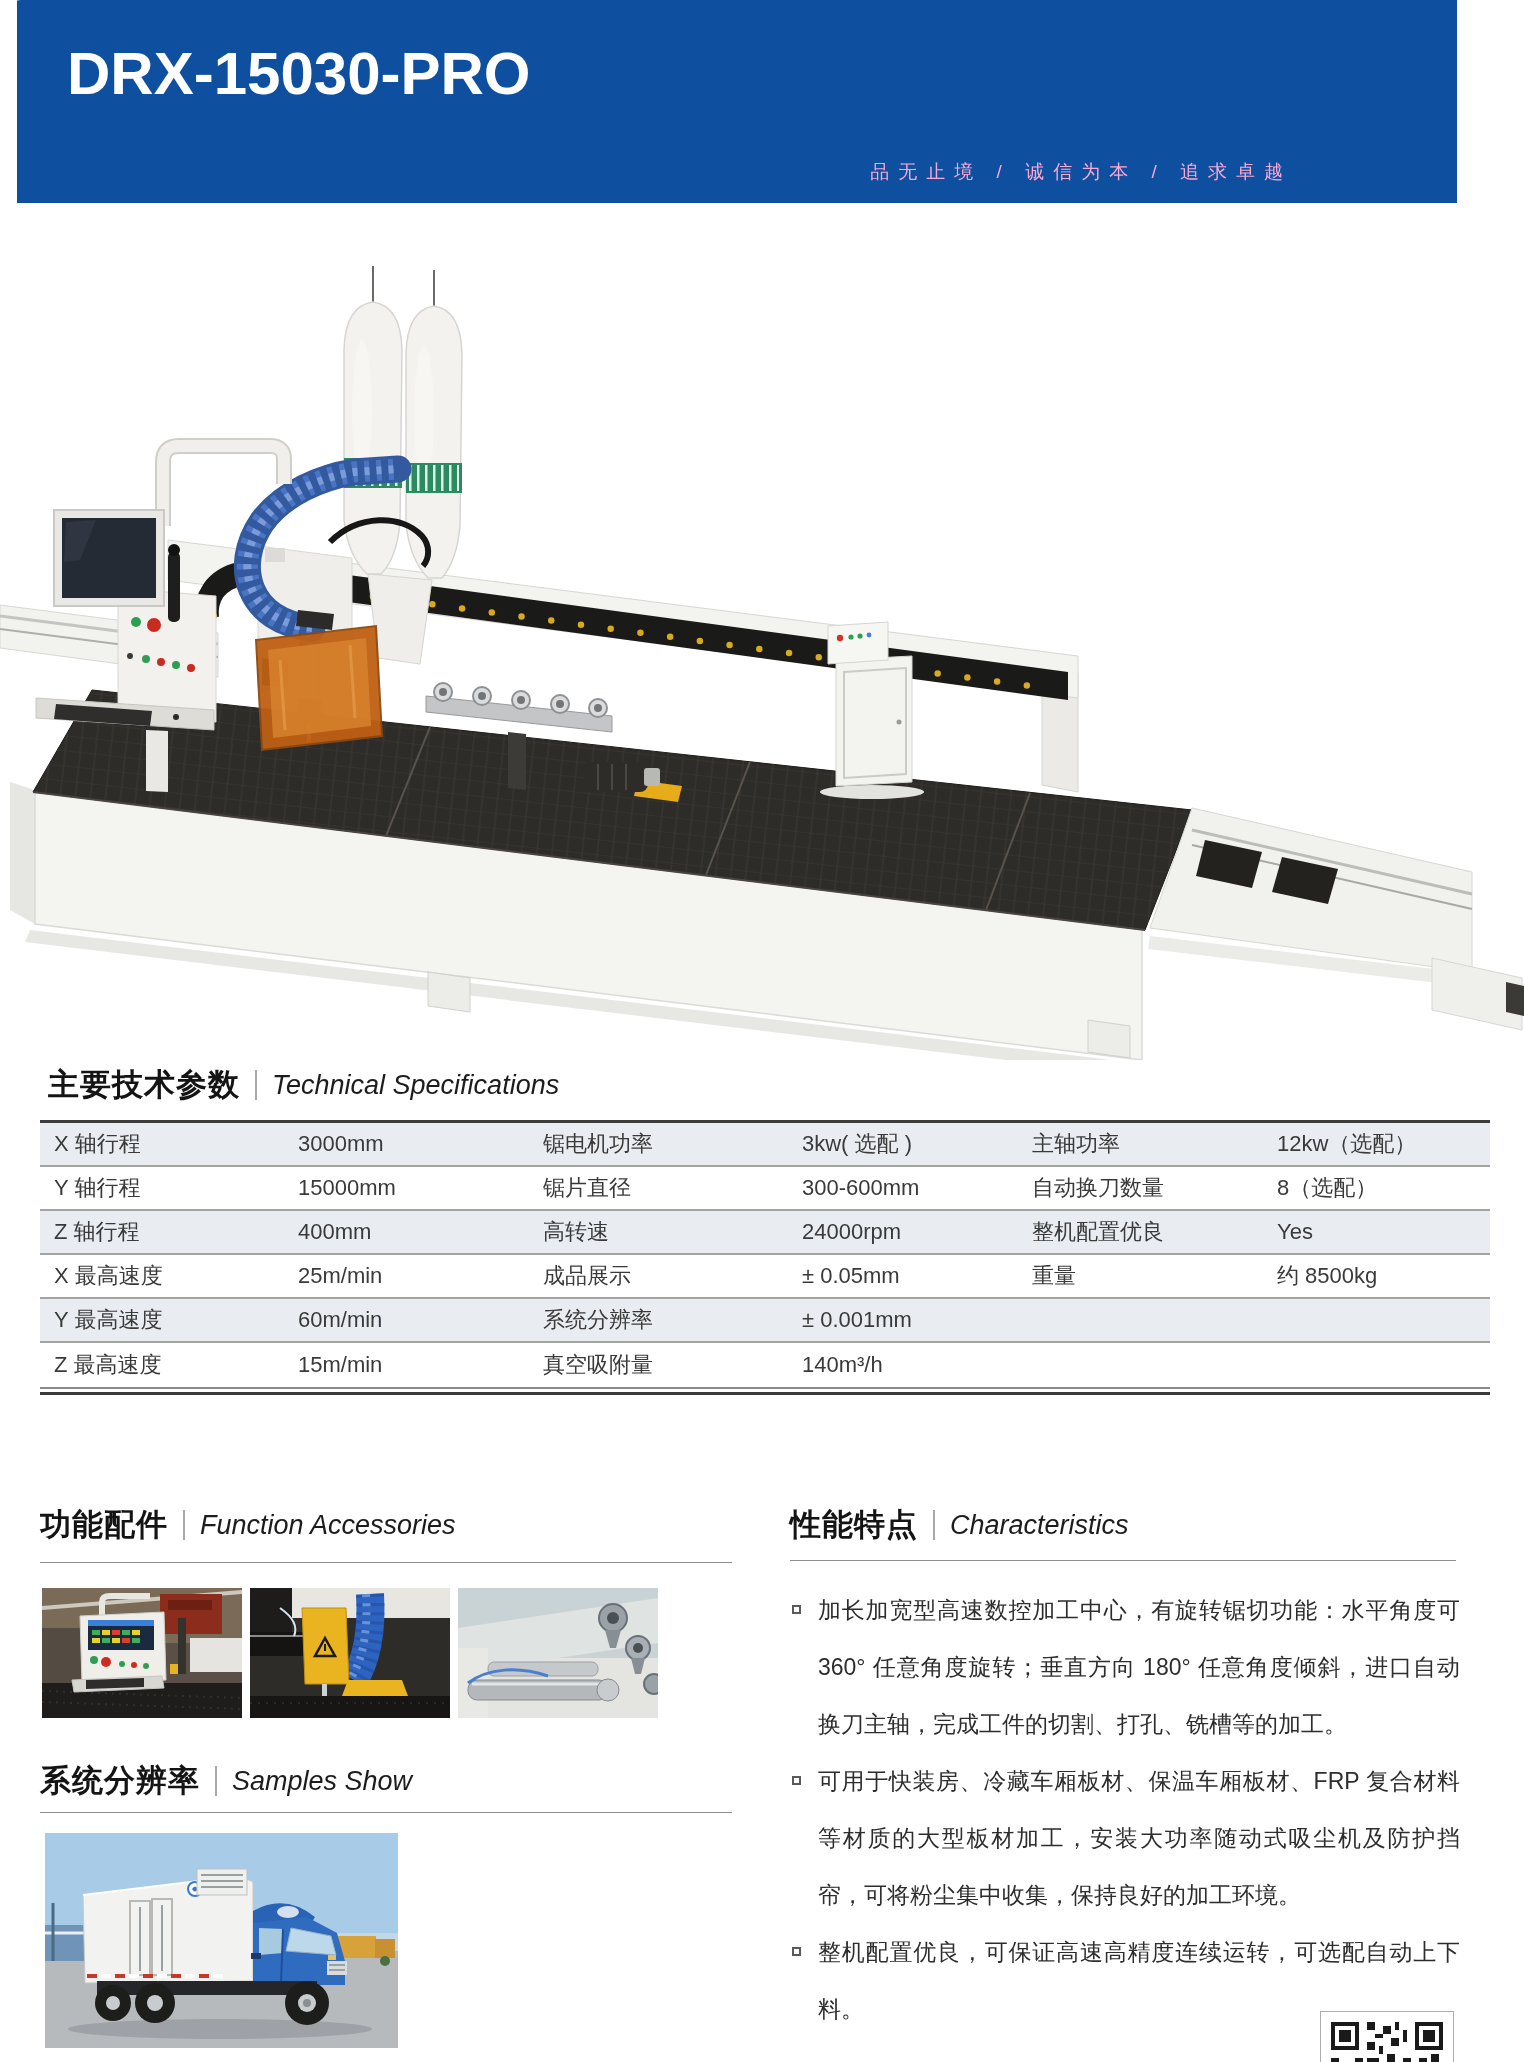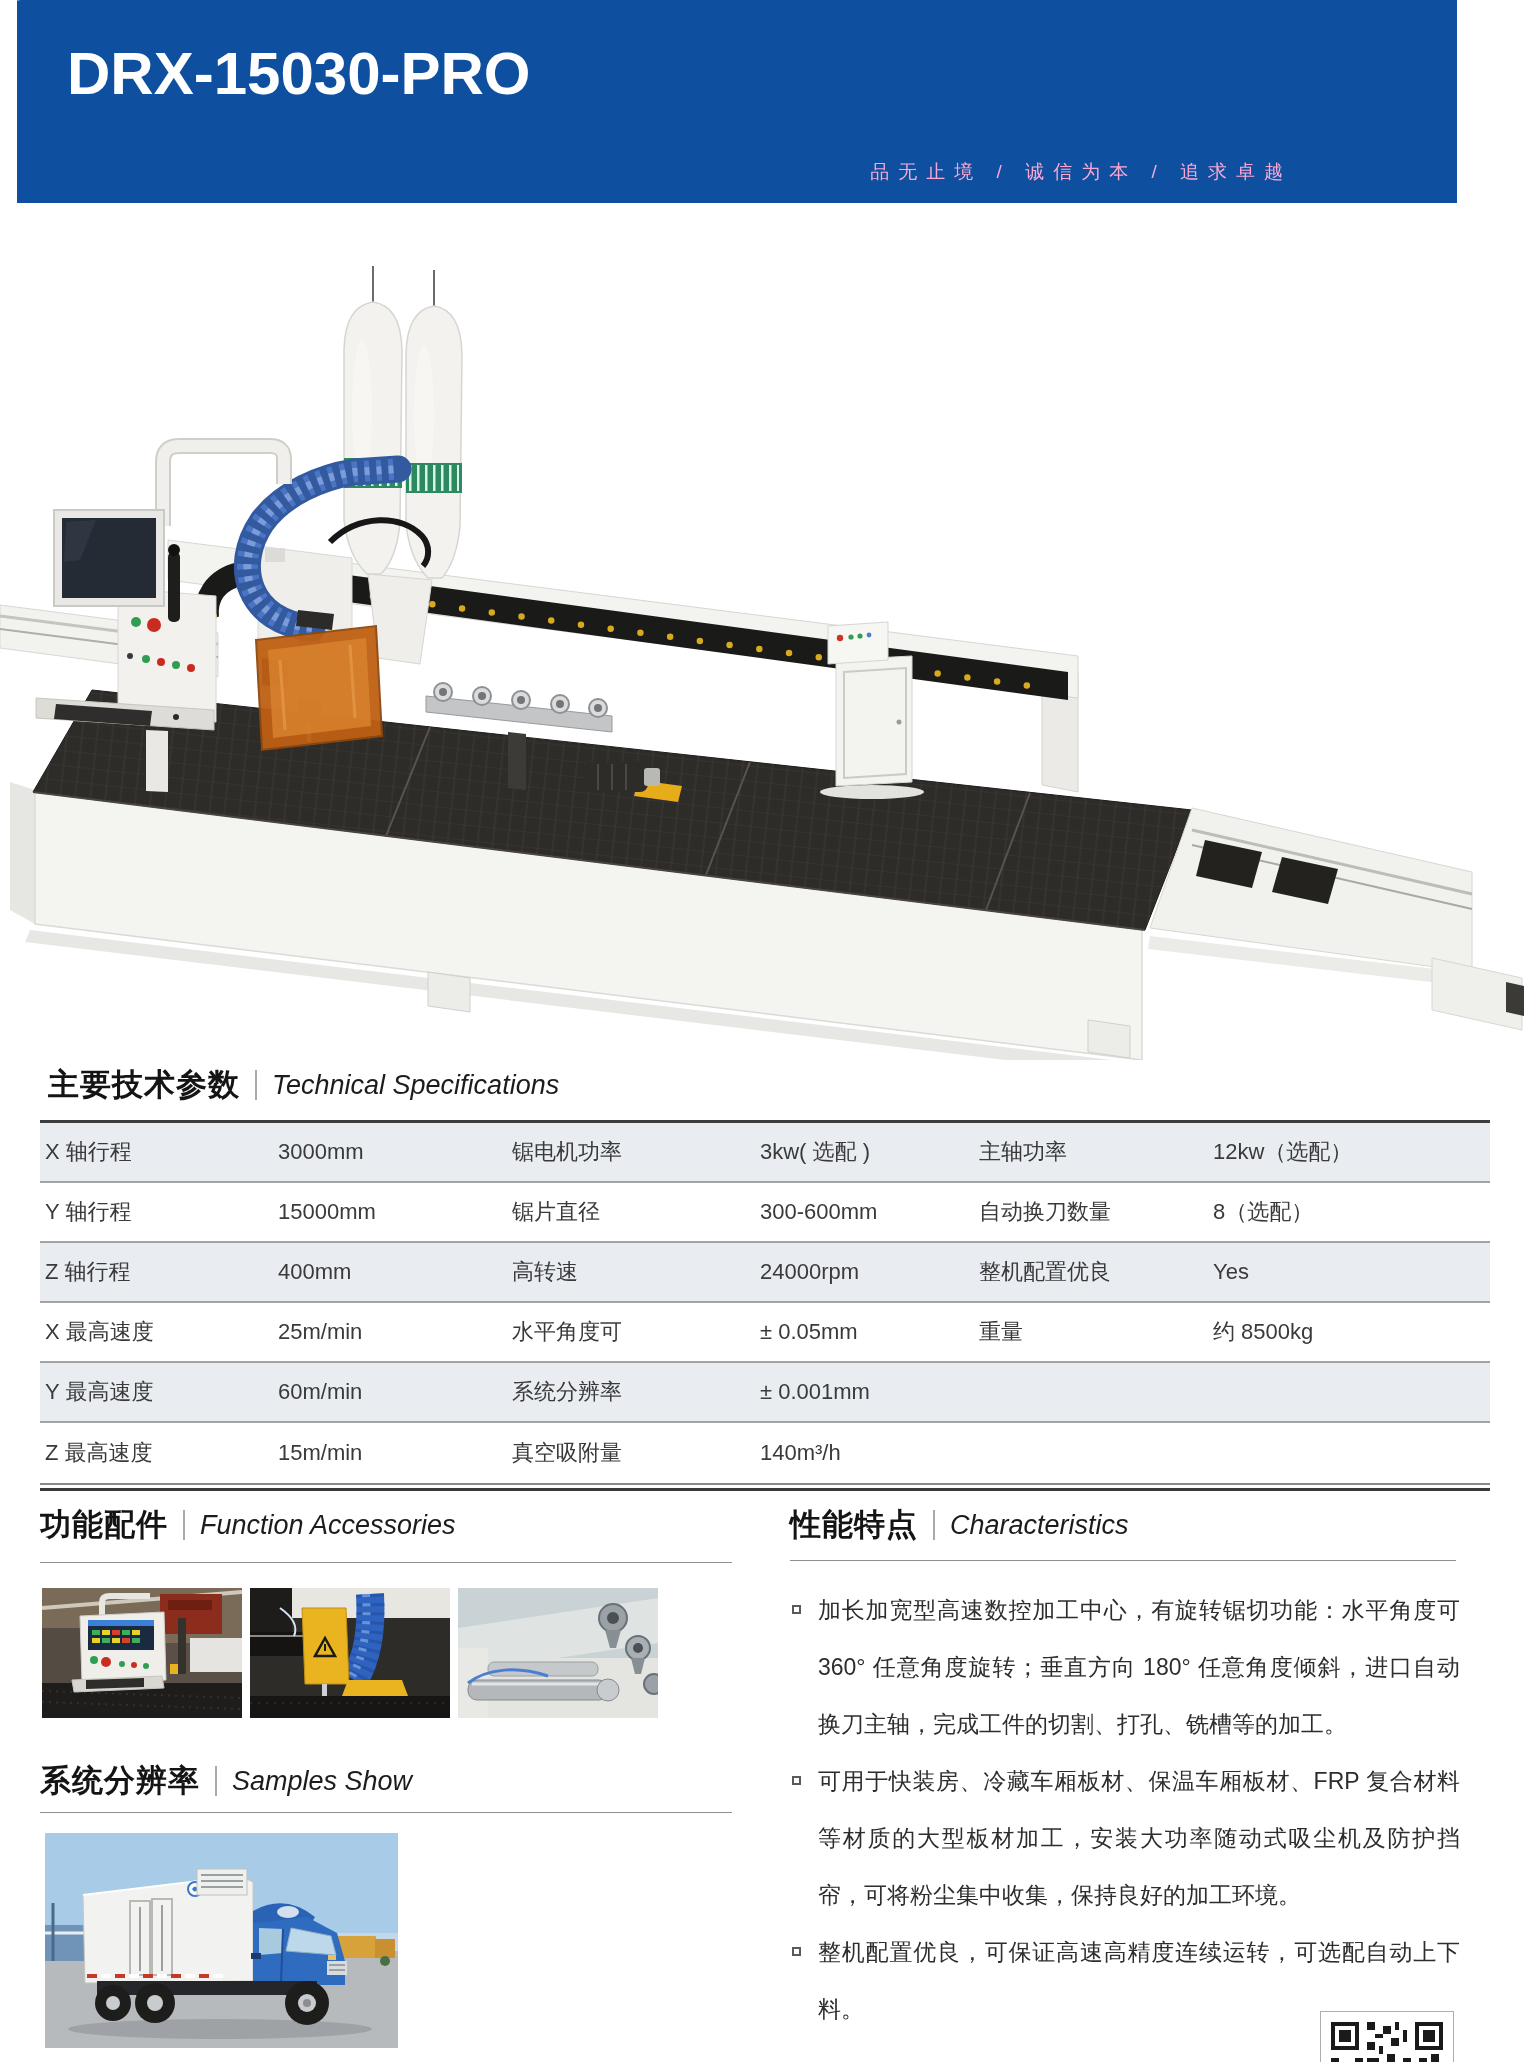--- a/index.html
+++ b/index.html
@@ -16,22 +16,22 @@
   
   .sec-title{position:absolute;display:flex;align-items:center;height:46px;}
   .sec-title .zh{font-size:31px;font-weight:bold;color:#141414;letter-spacing:1px;}
   .sec-title .divider{width:2px;height:30px;background:#a9a9a9;margin:0 15px;}
   .sec-title .en{font-size:27px;color:#1c1c1c;font-style:italic;}
   .rule{position:absolute;height:2px;background:#8f8f8f;}
 
   
   .spec-table{position:absolute;left:40px;top:1120px;width:1450px;border-top:3px solid #3d3d3d;}
   .t-row{display:grid;grid-template-columns:233px 234px 248px 219px 234px auto;
-         align-items:center;height:60px;padding-left:5px;box-sizing:border-box;
-         border-bottom:2px solid #a3a3a3;font-size:22px;color:#3a3a3a;}
+         align-items:center;height:44px;padding-left:14px;box-sizing:border-box;
+         border-bottom:2px solid #a3a3a3;font-size:22px;color:#3a3a3a;gap:11px;}
   .t-row.alt{background:#e9edf2;}
   .t-row.last{border-bottom:none;}
   .t-bottom{height:3px;border-top:2px solid #8a8a8a;border-bottom:3px solid #3a3a3a;}
 
   
   .char-list{position:absolute;left:790px;top:1582px;width:670px;margin:0;padding:0;list-style:none;}
   .char-list li{position:relative;padding-left:28px;font-size:23px;line-height:57px;
                 text-align:justify;color:#2d2d2d;}
   .bullet-sq{position:absolute;left:2px;top:23px;width:9px;height:9px;border:2px solid #5a5a5a;box-sizing:border-box;}
 
@@ -226,21 +226,21 @@
       <span>Z 轴行程</span>
         <span>400mm</span>
         <span>高转速</span>
         <span>24000rpm</span>
         <span>整机配置优良</span>
         <span>Yes</span>
     </div>
     <div class="t-row">
       <span>X 最高速度</span>
         <span>25m/min</span>
-        <span>水平角度可</span>
+        <span>成品展示</span>
         <span>± 0.05mm</span>
         <span>重量</span>
         <span>约 8500kg</span>
     </div>
     <div class="t-row alt">
       <span>Y 最高速度</span>
         <span>60m/min</span>
         <span>系统分辨率</span>
         <span>± 0.001mm</span>
         <span></span>

